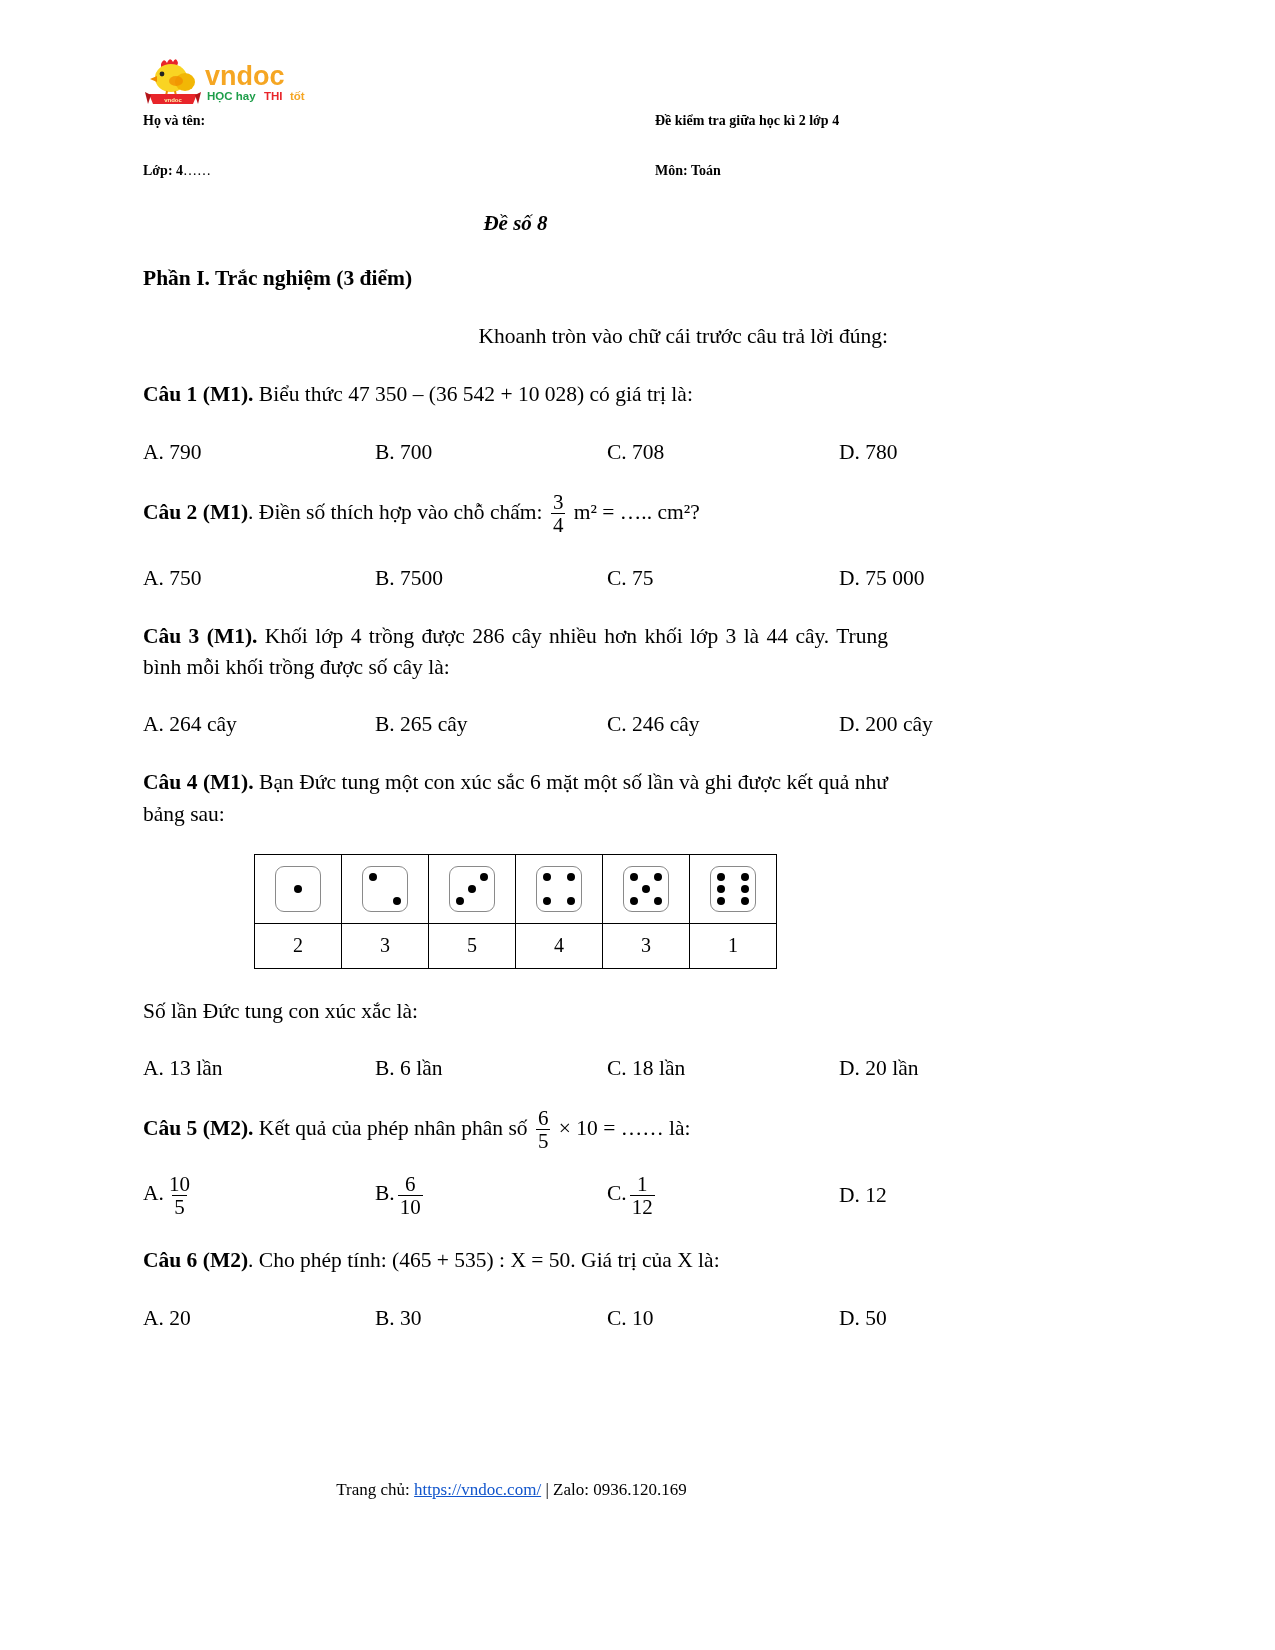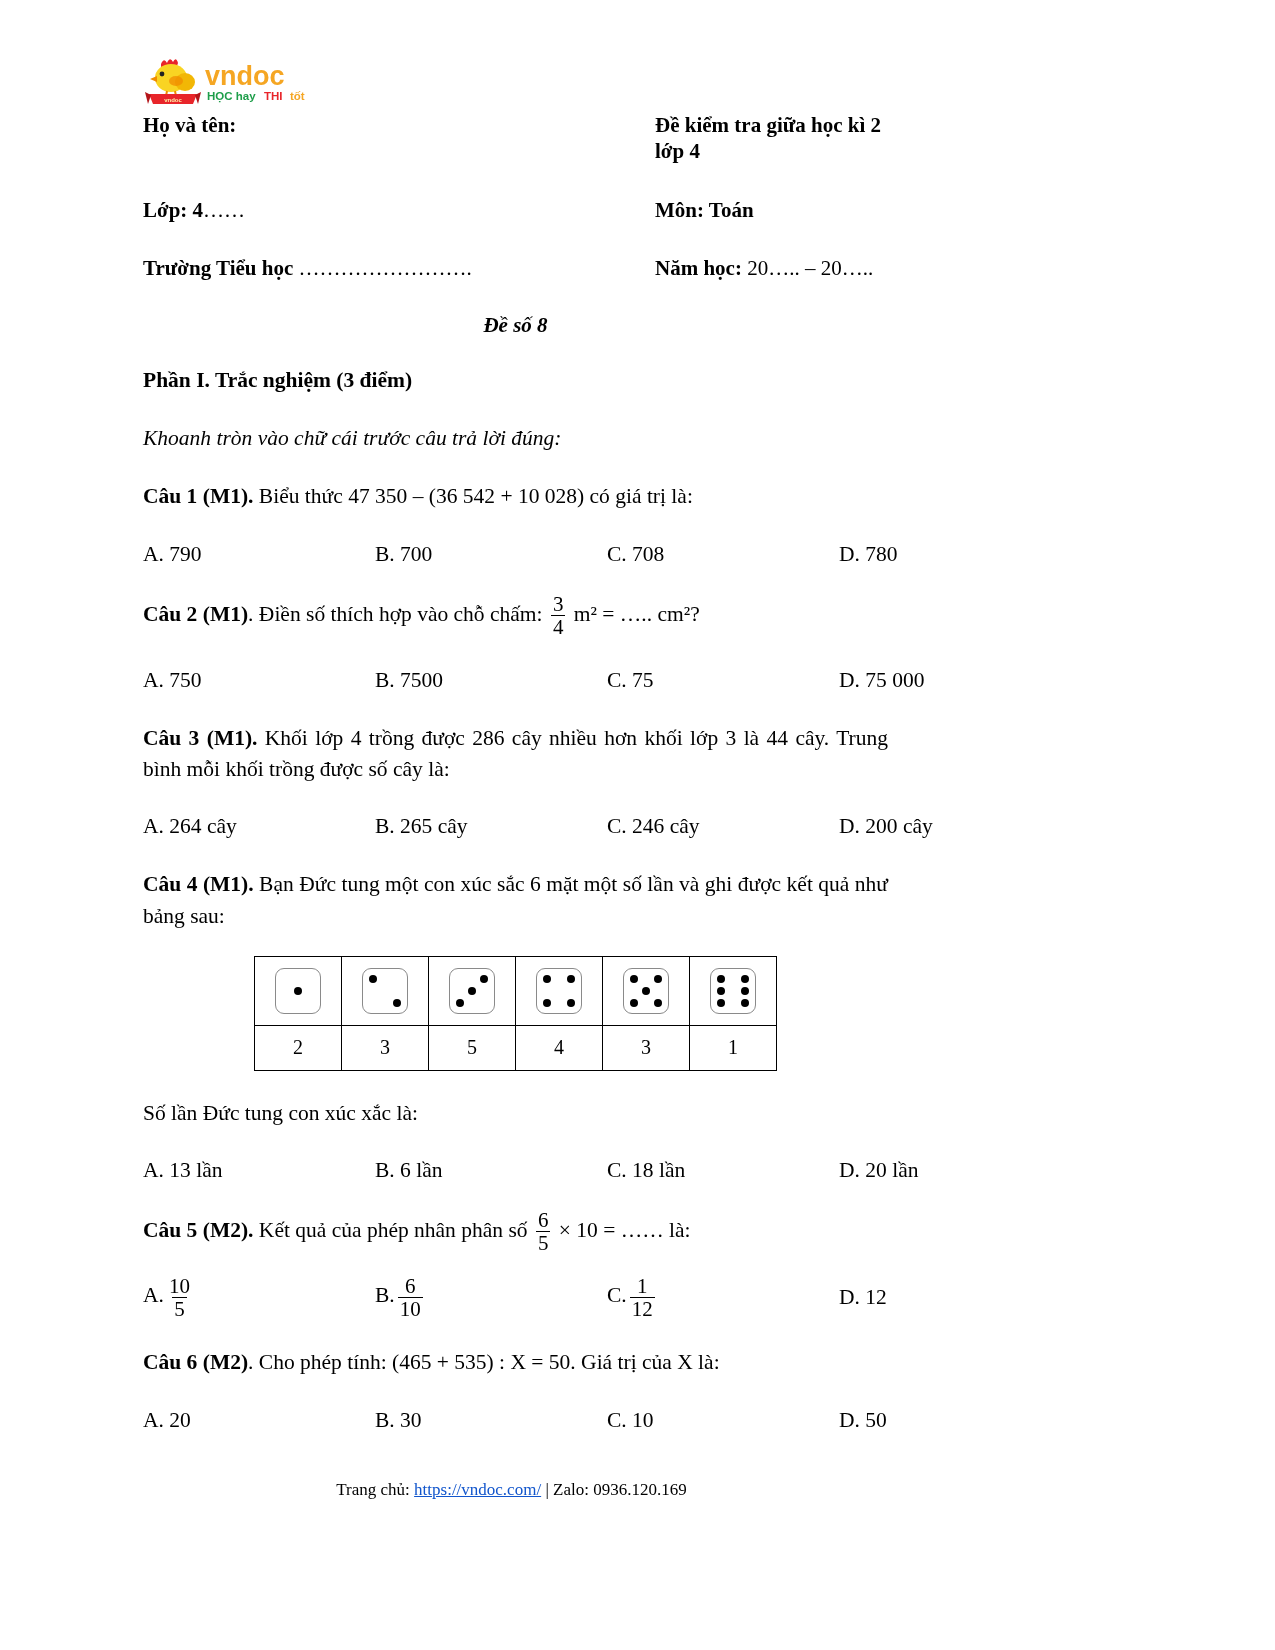--- a/index.html
+++ b/index.html
@@ -34,21 +34,21 @@
   .logo-svg { display: block; }
 
   
   .header-block {
     padding-top: 112px;
   }
   .hdr-row {
     display: flex;
     align-items: baseline;
     margin-bottom: 32px;
-    font-size: 21px;
+    font-size: 14px;
     line-height: 1.25;
   }
   .hdr-left {
     width: 512px;
     flex: 0 0 512px;
   }
   .hdr-right {
     flex: 1 1 auto;
   }
   .b { font-weight: bold; }
@@ -65,23 +65,23 @@
   .content {
     font-size: 21.5px;
     line-height: 1.45;
   }
   .section-title {
     font-weight: bold;
     margin-top: 27px;
     margin-bottom: 0;
   }
   .instruction {
-    font-style: italic;
     margin-top: 27px;
     margin-bottom: 0;
+    text-align: right;
   }
   .q {
     margin-top: 27px;
     margin-bottom: 0;
     text-align: justify;
   }
   .q-tall {
     margin-top: 24px;
   }
   .opts {
@@ -241,28 +241,20 @@
 
     <div class="hdr-row">
       <div class="hdr-left">
         <span class="b">Lớp: 4</span><span>……</span>
       </div>
       <div class="hdr-right">
         <span class="b">Môn: Toán</span>
       </div>
     </div>
 
-    <div class="hdr-row">
-      <div class="hdr-left">
-        <span class="b">Trường Tiểu học</span><span> …………………….</span>
-      </div>
-      <div class="hdr-right">
-        <span class="b">Năm học:</span><span> 20….. – 20…..</span>
-      </div>
-    </div>
 
     <div class="de-so">Đề số 8</div>
   </div>
 
   <div class="content">
 
     <div class="section-title">Phần I. Trắc nghiệm (3 điểm)</div>
     <div class="instruction">Khoanh tròn vào chữ cái trước câu trả lời đúng:</div>
 
     <div class="q">

